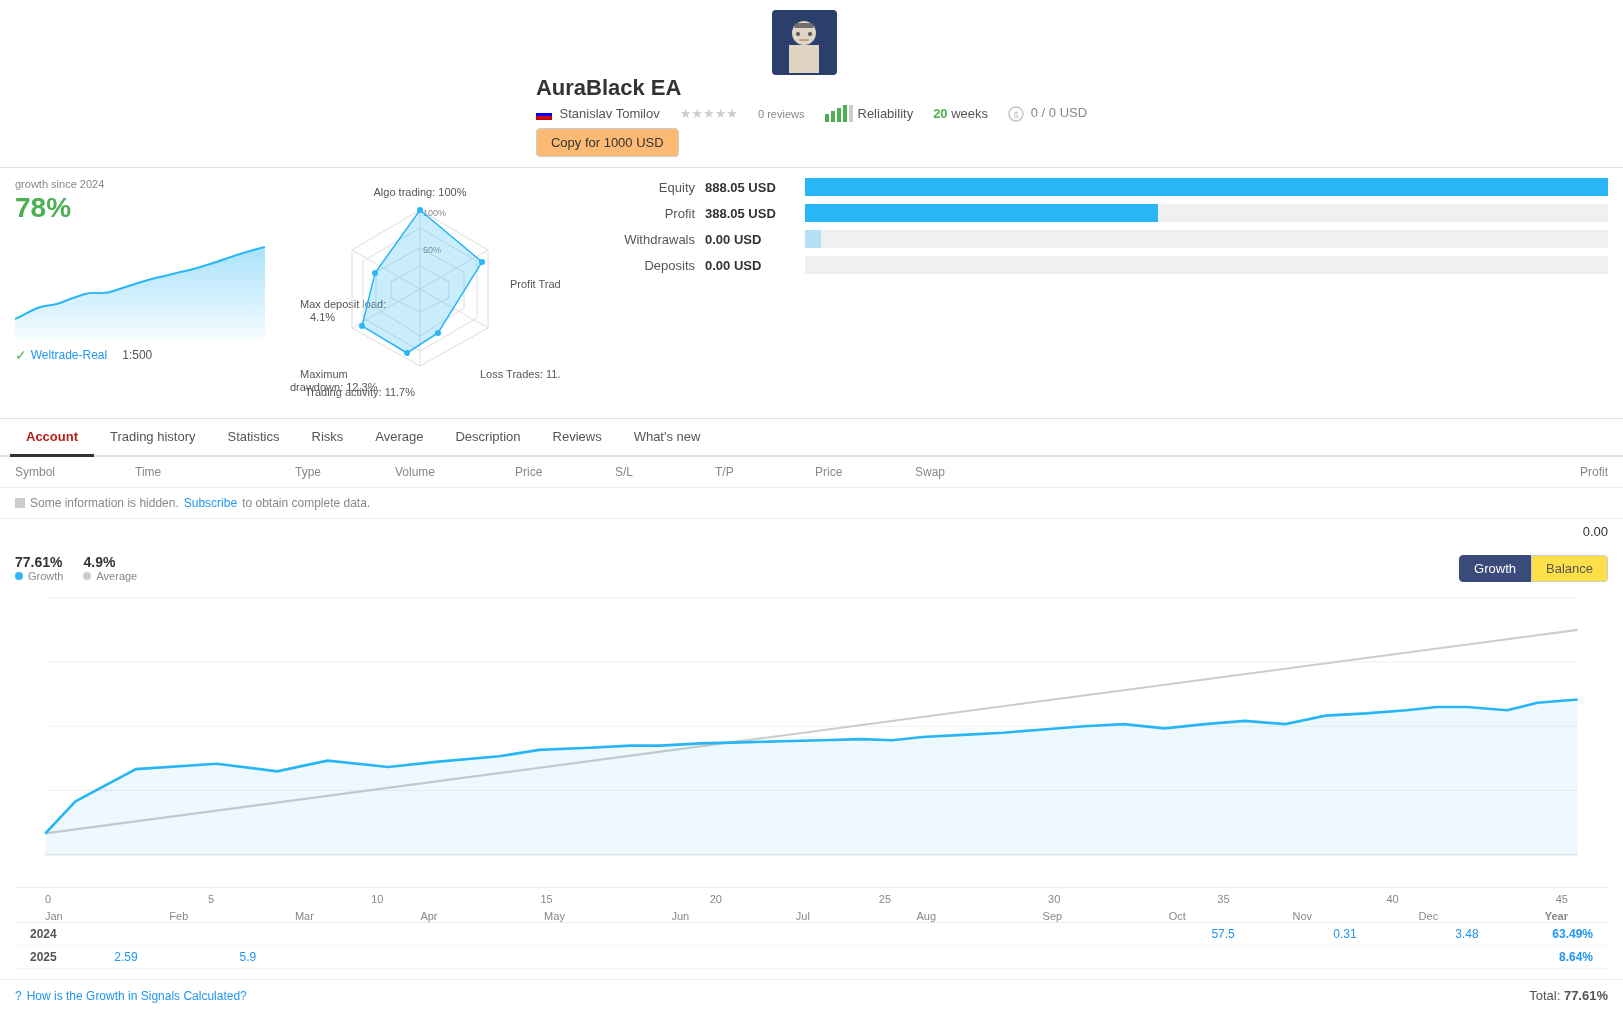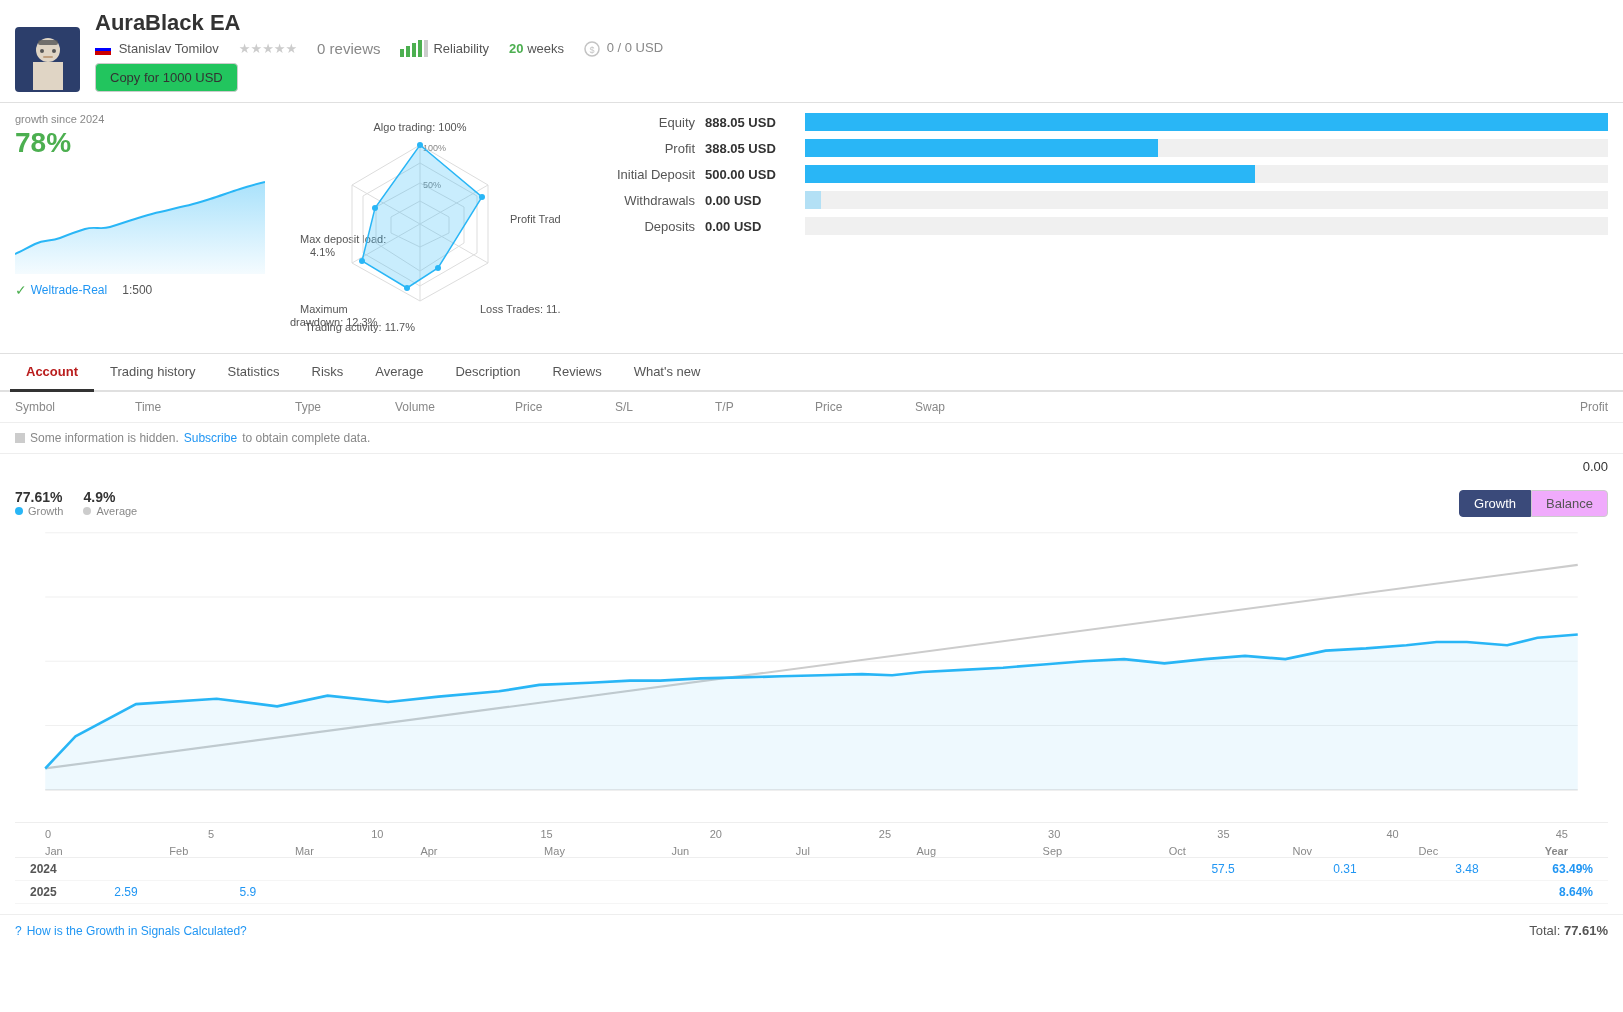--- a/index.html
+++ b/index.html
@@ -1,33 +1,33 @@
 <!DOCTYPE html>
 <html><head>
   <meta charset="utf-8">
   <style>
     * { box-sizing: border-box; margin: 0; padding: 0; }
     body { font-family: Arial, sans-serif; font-size: 13px; background: #fff; color: #333; }
     
     
-    .header { display: flex; align-items: flex-end; padding: 10px 15px; border-bottom: 1px solid #e0e0e0; }
+    .header { display: flex; align-items: center; padding: 10px 15px; border-bottom: 1px solid #e0e0e0; flex-direction: column; }
     .avatar { width: 65px; height: 65px; background: #2c3e6b; border-radius: 4px; margin-right: 15px; display: flex; align-items: center; justify-content: center; overflow: hidden; }
     .avatar svg { width: 60px; height: 60px; }
     .header-info { flex: 1; }
     .ea-title { font-size: 22px; font-weight: bold; color: #333; margin-bottom: 4px; }
     .meta-row { display: flex; align-items: center; gap: 20px; margin-bottom: 6px; }
     .author { color: #555; font-size: 13px; }
     .stars { color: #ccc; font-size: 13px; }
-    .reviews { color: #888; font-size: 15px; }
+    .reviews { color: #888; font-size: 11px; }
     .reliability { display: flex; align-items: center; gap: 5px; font-size: 13px; color: #555; }
     .rel-bars { display: flex; gap: 2px; align-items: flex-end; }
     .weeks { font-size: 13px; color: #555; }
     .weeks-num { color: #4caf50; font-weight: bold; }
     .usd-info { color: #888; font-size: 13px; }
-    .copy-btn { background: #22c55e; border: 1px solid #ccc; padding: 6px 14px; border-radius: 4px; cursor: pointer; font-size: 13px; color: #333; }
+    .copy-btn { background: #fdba74; border: 1px solid #ccc; padding: 6px 14px; border-radius: 4px; cursor: pointer; font-size: 13px; color: #333; }
 
     
     .main-content { display: flex; padding: 10px 0; border-bottom: 1px solid #e0e0e0; }
     
     
     .growth-section { width: 280px; padding: 0 15px; }
     .growth-since { font-size: 11px; color: #888; margin-bottom: 2px; }
     .growth-pct { font-size: 28px; font-weight: bold; color: #4caf50; margin-bottom: 5px; }
     .mini-chart { width: 250px; height: 110px; position: relative; }
     .broker-info { margin-top: 8px; font-size: 12px; color: #555; display: flex; align-items: center; gap: 15px; }
@@ -70,21 +70,21 @@
 
     
     .growth-chart-area { padding: 10px 15px; }
     .chart-controls { display: flex; align-items: center; justify-content: space-between; margin-bottom: 5px; }
     .chart-legend { display: flex; align-items: center; gap: 20px; }
     .legend-item { display: flex; flex-direction: column; }
     .legend-pct { font-size: 14px; font-weight: bold; color: #333; }
     .legend-label { display: flex; align-items: center; gap: 5px; font-size: 11px; color: #888; }
     .legend-dot { width: 8px; height: 8px; border-radius: 50%; display: inline-block; }
     .chart-btns { display: flex; gap: 0; }
-    .chart-btn { padding: 5px 14px; font-size: 13px; cursor: pointer; border: 1px solid #ccc; background: #f0abfc; color: #555; }
+    .chart-btn { padding: 5px 14px; font-size: 13px; cursor: pointer; border: 1px solid #ccc; background: #fde047; color: #555; }
     .chart-btn.active { background: #3a4a7a; color: #fff; border-color: #3a4a7a; }
     .chart-btn:first-child { border-radius: 4px 0 0 4px; }
     .chart-btn:last-child { border-radius: 0 4px 4px 0; }
 
     
     .growth-chart-container { width: 100%; height: 300px; position: relative; background: #fff; }
     
     
     .x-axis { display: flex; padding: 5px 40px 5px 30px; justify-content: space-between; font-size: 11px; color: #888; border-top: 1px solid #eee; }
     .x-months { display: flex; padding: 0 40px 0 30px; justify-content: space-between; font-size: 11px; color: #888; }
@@ -233,27 +233,20 @@
       </div>
     </div>
     <div class="stat-row">
       <div class="stat-label">Profit</div>
       <div class="stat-value">388.05 USD</div>
       <div class="stat-bar-container">
         <div class="stat-bar" style="width:44%"></div>
       </div>
     </div>
     <div class="stat-row">
-      <div class="stat-label">Initial Deposit</div>
-      <div class="stat-value">500.00 USD</div>
-      <div class="stat-bar-container">
-        <div class="stat-bar" style="width:56%"></div>
-      </div>
-    </div>
-    <div class="stat-row">
       <div class="stat-label">Withdrawals</div>
       <div class="stat-value">0.00 USD</div>
       <div class="stat-bar-container">
         <div class="stat-bar" style="width:2%;background:#b3e0f5;"></div>
       </div>
     </div>
     <div class="stat-row">
       <div class="stat-label">Deposits</div>
       <div class="stat-value">0.00 USD</div>
       <div class="stat-bar-container">

